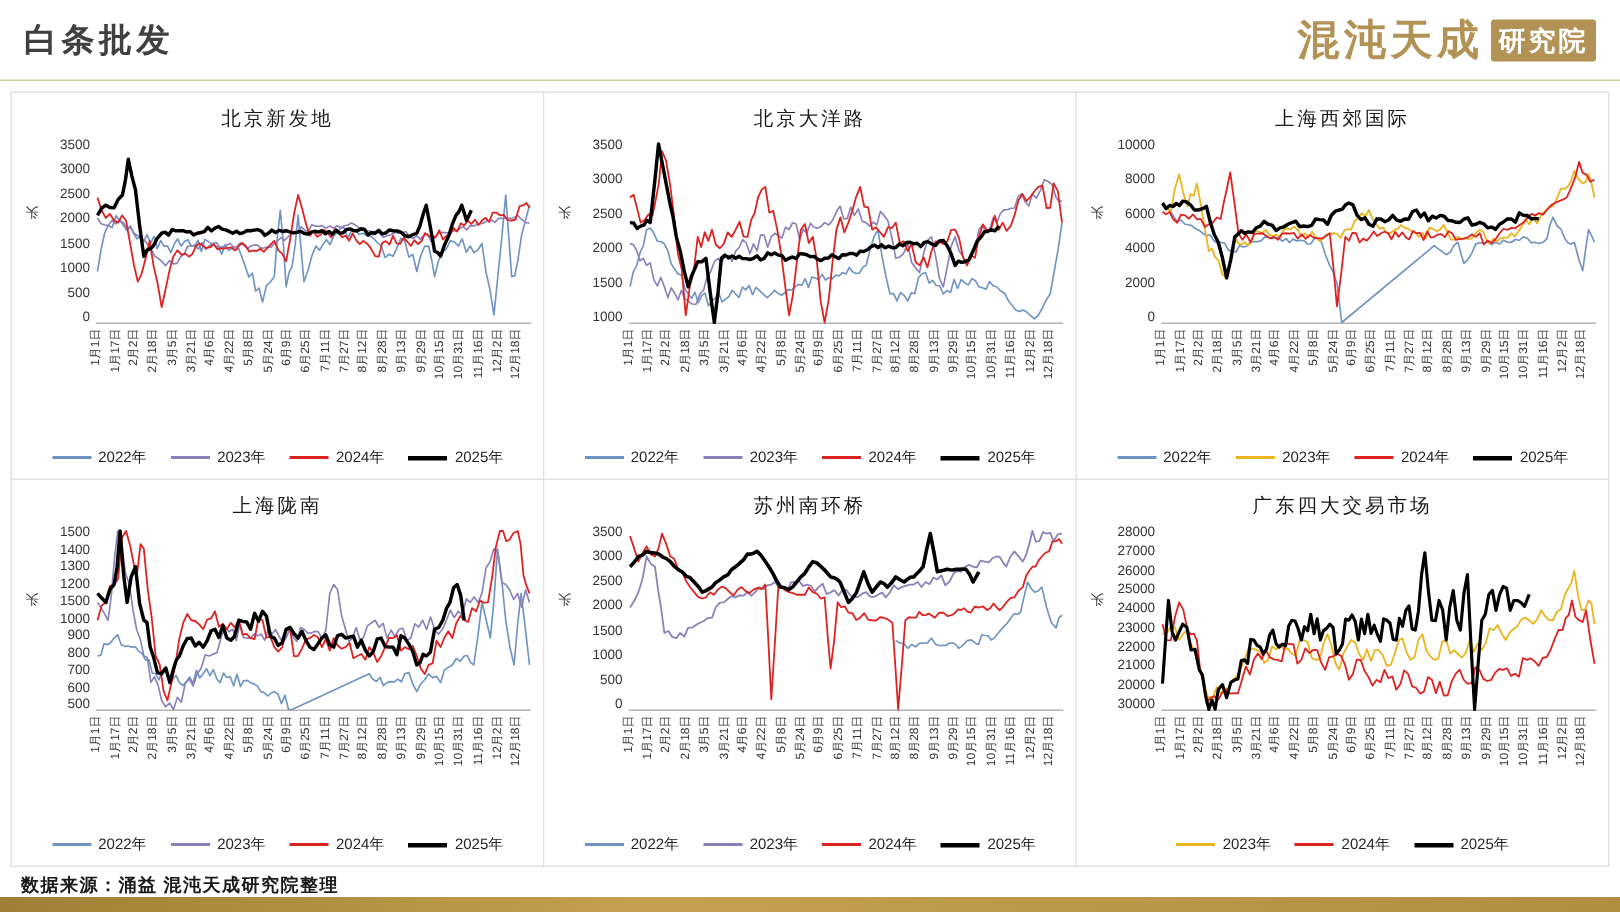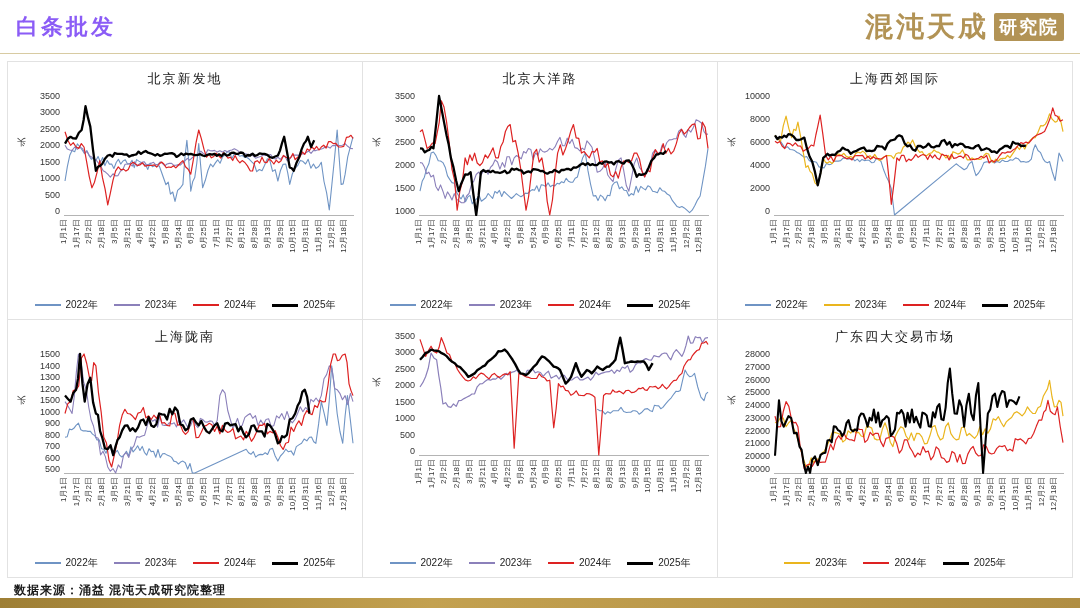--- a/index.html
+++ b/index.html
@@ -6,21 +6,21 @@
   body{
     width:1080px;height:608px;background:#ffffff;position:relative;overflow:hidden;
     font-family:"Liberation Sans",sans-serif;
   }
   .header{
     height:54px;padding:0 16px;display:flex;justify-content:space-between;align-items:center;
     border-bottom:1px solid #d8cba2;box-sizing:border-box;
   }
   .page-title{
     font-family:"Liberation Serif",serif;font-size:22px;font-weight:bold;
-    color:#8b5cf6;letter-spacing:3px;
+    color:#404040;letter-spacing:3px;
   }
   .logo{display:flex;align-items:center;gap:5px;}
   .logo-text{
     font-family:"Liberation Serif",serif;font-size:28px;font-weight:bold;
     color:#b29355;letter-spacing:3px;
   }
   .logo-badge{
     font-family:"Liberation Serif",serif;font-size:18px;font-weight:bold;
     color:#ffffff;background:#b29355;padding:2px 5px;border-radius:2px;letter-spacing:2px;
   }
@@ -341,20 +341,21 @@
           <span class="legend-swatch" style="height: 2px; background: rgb(221, 34, 34);"></span>
           <span class="legend-label">2024年</span>
         </span>
         <span class="legend-item">
           <span class="legend-swatch" style="height: 3px; background: rgb(0, 0, 0);"></span>
           <span class="legend-label">2025年</span>
         </span>
       </div>
     </div>
     <div class="cell">
+      <div class="chart-title">苏州南环桥</div>
       <div class="plot-row">
         <div class="ylab">头</div>
         <div class="yticks">
           <div class="ytick">3500</div>
           <div class="ytick">3000</div>
           <div class="ytick">2500</div>
           <div class="ytick">2000</div>
           <div class="ytick">1500</div>
           <div class="ytick">1000</div>
           <div class="ytick">500</div>

